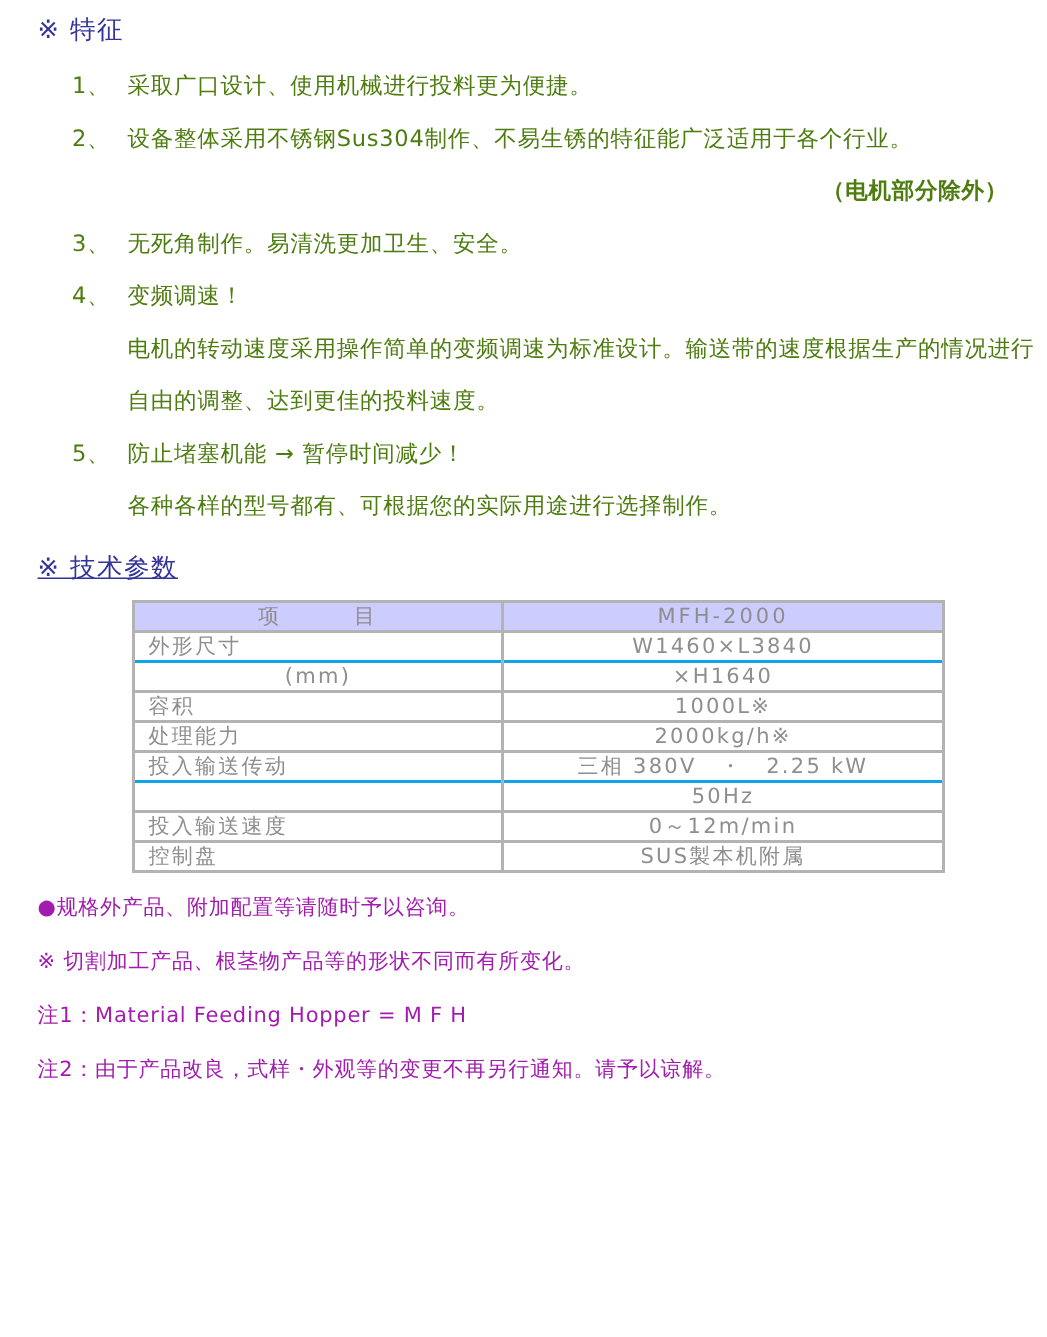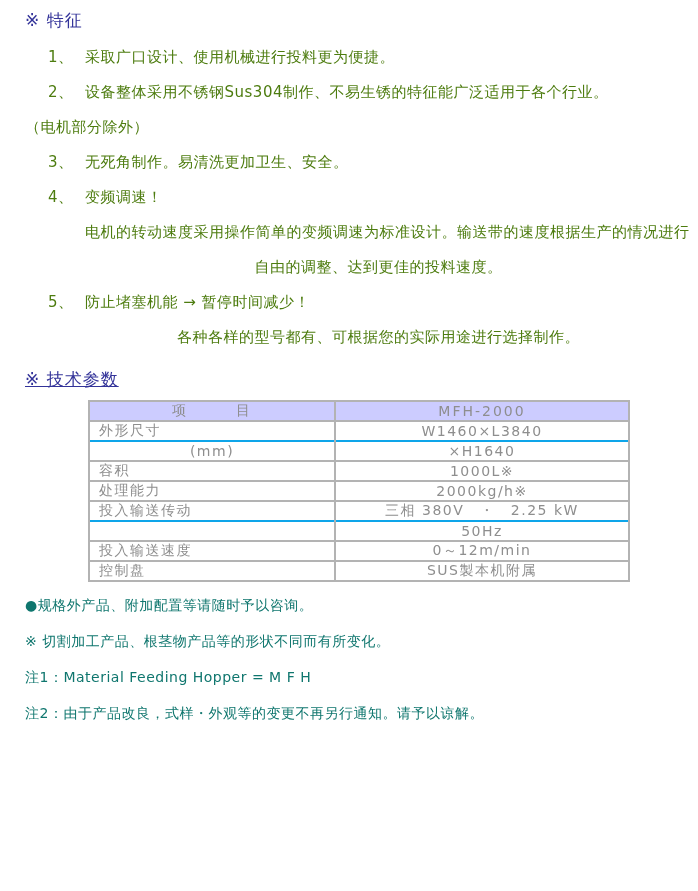--- a/index.html
+++ b/index.html
@@ -22,22 +22,22 @@
   .heading.specs { margin-top: 12px; text-decoration: underline; }
 
   .features { margin-top: 8px; }
   .fline {
     height: 35px; line-height: 35px;
     font-size: 15px; letter-spacing: 0.5px;
     color: #4d7c0f;
     white-space: nowrap;
   }
   .fline .num { display: inline-block; margin-left: 23px; width: 37px; }
-  .fline.para { padding-left: 60px; text-align: center; }
-  .fline.note { text-align: left; }
+  .fline.para { padding-left: 60px; }
+  .fline.note { text-align: right; font-weight: bold; }
 
   .spec-table {
     margin: 9px 0 0 63px;
     width: 540px;
     border-collapse: collapse;
     table-layout: fixed;
     border: 2px solid #b3b3b3;
   }
   .spec-table td {
     border: 2px solid #b3b3b3;
@@ -58,21 +58,21 @@
     letter-spacing: 2px;
   }
   .spec-table tr.group-top td { border-bottom: 1px solid #d9e0e8; }
   .spec-table tr.sub td { border-top: 2px solid #0ea5e9; }
   .spec-table tr.sub td.label { text-align: center; padding-left: 0; }
 
   .notes { margin-top: 5px; }
   .nline {
     height: 36px; line-height: 36px;
     font-size: 14px; letter-spacing: 0.5px;
-    color: #0f766e;
+    color: #a21caf;
     white-space: nowrap;
   }
 </style>
 </head>
 <body>
 
 <div class="doc">
 
   <div class="heading">※ 特征</div>
 

